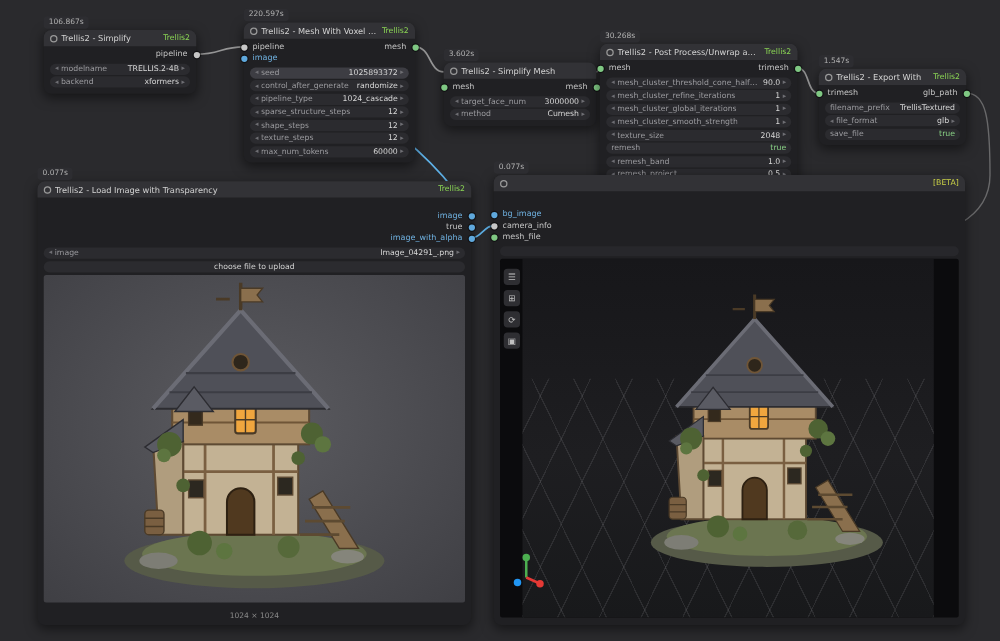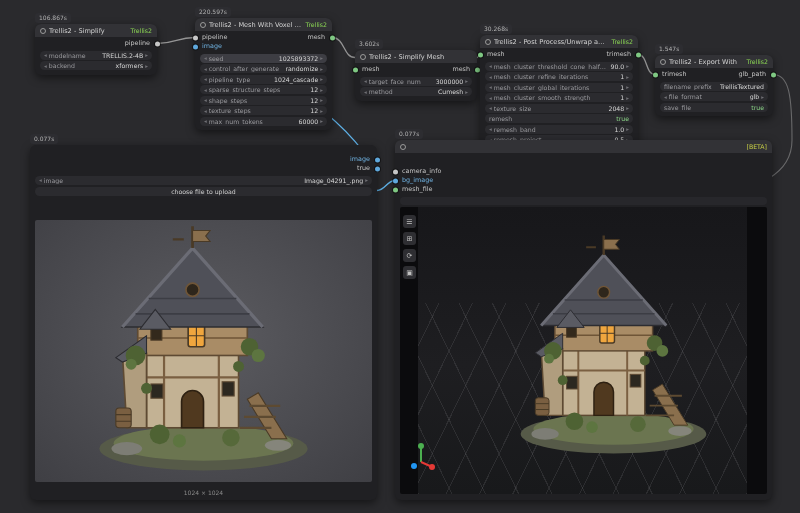--- a/index.html
+++ b/index.html
@@ -305,27 +305,36 @@
       </div>
       <div class="widget noarr bool">
         <span class="wlabel">save_file</span>
         <span class="wvalue">true</span>
       </div>
     </div>
   </div>
 
   <div class="node" style="left:30px;top:145px;width:347px;height:355px;">
     <div class="timing">0.077s</div>
+    <div class="titlebar">
+      <span class="cdot"></span>
+      <span class="ttext">Trellis2 - Load Image with Transparency</span>
+      <span class="badge">Trellis2</span>
+    </div>
     <div class="slots deep">
       <div class="srow">
         <span class="out-label blue-label">image</span>
         <span class="dot out b"></span>
       </div>
       <div class="srow">
         <span class="out-label">true</span>
+        <span class="dot out b"></span>
+      </div>
+      <div class="srow">
+        <span class="out-label blue-label">image_with_alpha</span>
         <span class="dot out b"></span>
       </div>
     </div>
     <div class="widgets">
       <div class="widget">
         <span class="wlabel">image</span>
         <span class="wvalue">Image_04291_.png</span>
       </div>
       <div class="upbtn">choose file to upload</div>
     </div>
@@ -338,26 +347,26 @@
   </div>
 
   <div class="node" style="left:395px;top:140px;width:377px;height:360px;">
     <div class="timing">0.077s</div>
     <div class="titlebar">
       <span class="cdot"></span>
       <span class="badge beta">[BETA]</span>
     </div>
     <div class="slots deeper">
       <div class="srow">
+        <span class="dot in b"></span>
+        <span class="blue-label">bg_image</span>
+      </div>
+      <div class="srow">
         <span class="dot in w"></span>
         <span>camera_info</span>
-      </div>
-      <div class="srow">
-        <span class="dot in b"></span>
-        <span class="blue-label">bg_image</span>
       </div>
       <div class="srow">
         <span class="dot in g"></span>
         <span>mesh_file</span>
       </div>
     </div>
     <div class="strip"></div>
     <div class="vp">
       <div class="vp-center">
         <div class="vp-grid"></div>

